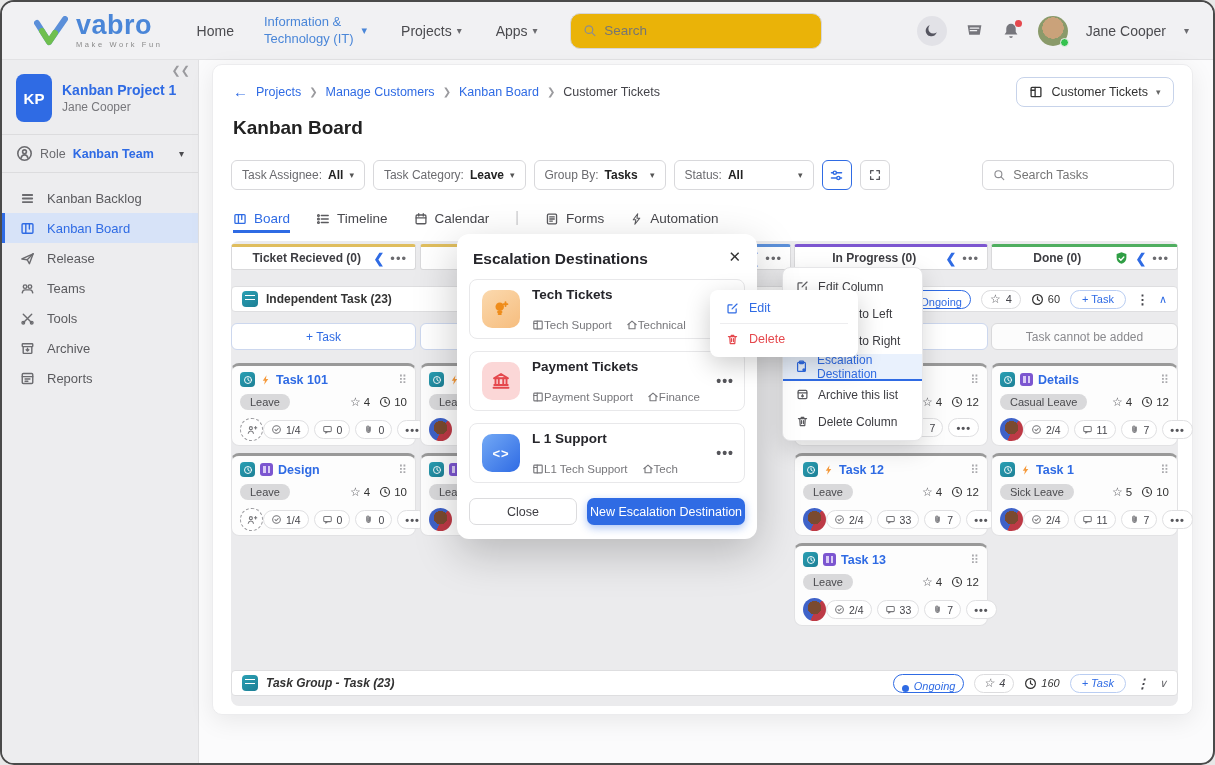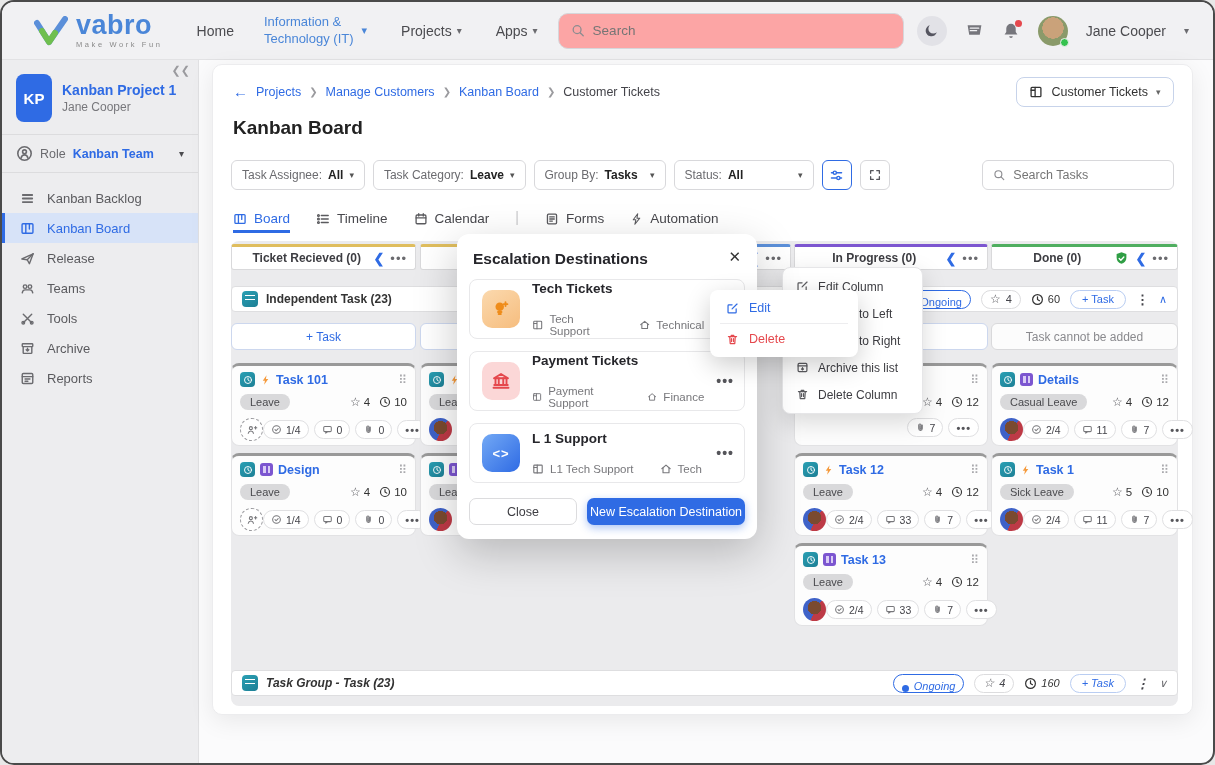--- a/index.html
+++ b/index.html
@@ -12,21 +12,21 @@
   
   .nav { position:absolute; left:0; top:0; right:0; height:58px; background:#f1f1f3; border-bottom:1px solid #e2e2e4; display:flex; align-items:center; padding:0 24px; }
   .logo { display:flex; align-items:center; gap:8px; margin-left:8px; }
   .logo-text { display:flex; flex-direction:column; line-height:1; }
   .brand { color:#4a86d8; font-size:27px; font-weight:bold; letter-spacing:.5px; }
   .tagline { color:#8a8a8a; font-size:7.5px; letter-spacing:2.6px; margin-top:2px; }
   .nav-item { color:#4b4b4f; font-size:14px; display:flex; align-items:center; gap:5px; margin-left:34px; cursor:pointer; }
   .nav-item .car { font-size:10px; color:#6b6b6f; }
   .nav-it { color:#4a86d8; font-size:13px; line-height:1.25; display:flex; align-items:center; gap:8px; margin-left:30px; }
   .nav-it .car { color:#4a86d8; font-size:11px; }
-  .nav-search { margin-left:20px; width:346px; height:36px; background:#fca5a5; border:1px solid #d6d6da; border-radius:10px; display:flex; align-items:center; gap:8px; padding:0 12px; color:#8c8c90; }
+  .nav-search { margin-left:32px; width:252px; height:36px; background:#eab308; border:1px solid #d6d6da; border-radius:10px; display:flex; align-items:center; gap:8px; padding:0 12px; color:#8c8c90; }
   .nav-search input { border:none; outline:none; background:transparent; font-size:13.5px; color:#555; width:100%; font-family:inherit; }
   .nav-right { margin-left:auto; display:flex; align-items:center; gap:18px; }
   .moon-btn { width:30px; height:30px; border-radius:50%; background:#e2e2e7; display:flex; align-items:center; justify-content:center; color:#555560; }
   .icon-btn { color:#6d6d72; position:relative; }
   .bell-dot { position:absolute; right:-2px; top:-2px; width:7px; height:7px; border-radius:50%; background:#e5484d; }
   .nav-avatar { width:30px; height:30px; border-radius:50%; background:radial-gradient(circle at 50% 40%, #caa27a 0 45%, #8a9a6a 46%); position:relative; }
   .nav-avatar i { position:absolute; right:-1px; bottom:-1px; width:9px; height:9px; border-radius:50%; background:#35c24f; border:1.5px solid #f1f1f3; }
   .user-name { color:#4b4b4f; font-size:14px; }
 
   
@@ -127,21 +127,21 @@
   
   .modal { position:absolute; left:455px; top:232px; width:300px; height:305px; background:#fff; border-radius:12px; box-shadow:0 14px 44px rgba(0,0,0,.22); z-index:60; }
   .m-title { position:absolute; left:16px; top:16px; font-size:15.5px; font-weight:bold; color:#26262b; }
   .m-close { position:absolute; right:16px; top:14px; font-size:15px; color:#333; cursor:pointer; }
   .m-row { position:absolute; left:12px; width:276px; height:60px; border:1px solid #e8e8ea; border-radius:8px; background:#fff; display:flex; align-items:center; padding:0 10px 0 12px; gap:12px; }
   .m-ic { width:38px; height:38px; border-radius:10px; display:flex; align-items:center; justify-content:center; flex:0 0 auto; }
   .m-ic.tech { background:linear-gradient(145deg,#fbd9ae,#f6bd7e); color:#ef8c1a; }
   .m-ic.pay { background:#fbd7d7; color:#e5484d; }
   .m-ic.l1 { background:linear-gradient(135deg,#73a9f5,#2f6be4); color:#fff; font-size:13px; font-weight:bold; letter-spacing:1px; }
   .m-name { font-size:13.5px; font-weight:bold; color:#26262b; }
-  .m-sub { display:flex; align-items:center; gap:6px; margin-top:17px; font-size:11.5px; color:#77777b; }
+  .m-sub { display:flex; align-items:center; margin-top:17px; font-size:11.5px; color:#77777b; }
   .m-sub .sep { width:14px; }
   .m-dots { margin-left:auto; color:#55555a; font-size:14px; letter-spacing:1px; font-weight:bold; }
   .m-foot { position:absolute; left:12px; right:12px; top:264px; display:flex; gap:10px; }
   .btn-close { width:108px; height:27px; border:1px solid #dcdcde; border-radius:7px; background:#fff; color:#3d3d42; font-size:12.5px; display:flex; align-items:center; justify-content:center; cursor:pointer; }
   .btn-primary { flex:1; height:27px; border:none; border-radius:7px; background:#2f6be4; color:#fff; font-size:12.5px; display:flex; align-items:center; justify-content:center; cursor:pointer; box-shadow:0 3px 8px rgba(47,107,228,.4); }
 
   
   .colmenu { position:absolute; left:780px; top:265px; width:141px; background:#fff; border:1px solid #e6e6e8; border-radius:8px; box-shadow:0 8px 24px rgba(0,0,0,.15); z-index:40; padding:5px 0; }
   .cm-item { height:27px; display:flex; align-items:center; gap:9px; padding:0 12px; font-size:12px; color:#3d3d42; cursor:pointer; }
   .cm-item .cmic { color:#5a5a5e; width:14px; display:flex; justify-content:center; }
@@ -1027,20 +1027,30 @@
           </svg>
         </span>
       <span>Edit Column</span>
     </div>
     <div class="cm-item indent">
         <span>to Left</span>
       </div>
     <div class="cm-item indent">
         <span>to Right</span>
       </div>
+    <div class="cm-item active">
+      <span class="cmic">
+          <svg class="sv" width="13" height="13" viewBox="0 0 16 16">
+            <rect x="3.2" y="3" width="9.6" height="11" rx="1.2"></rect>
+            <rect x="5.6" y="1.4" width="4.8" height="3" rx="0.8"></rect>
+            <circle cx="11" cy="12" r="2" fill="#2f6be4" stroke="none"></circle>
+          </svg>
+        </span>
+      <span>Escalation Destination</span>
+    </div>
     <div class="cm-item">
       <span class="cmic">
           <svg class="sv" width="13" height="13" viewBox="0 0 16 16">
             <rect x="2.6" y="3" width="10.8" height="10" rx="1.2"></rect>
             <path d="M2.6 6h10.8M8 8v3M6.8 9.8L8 11l1.2-1.2"></path>
           </svg>
         </span>
       <span>Archive this list</span>
     </div>
     <div class="cm-item">

